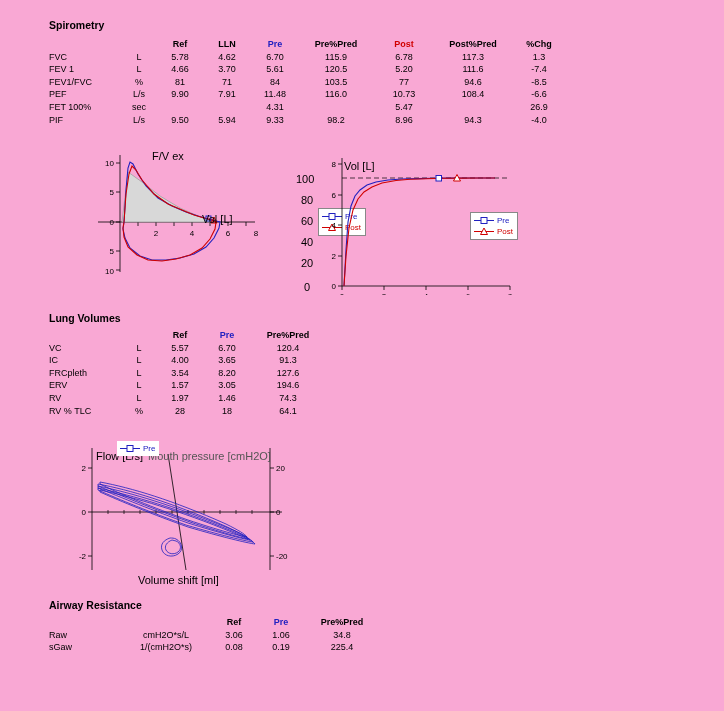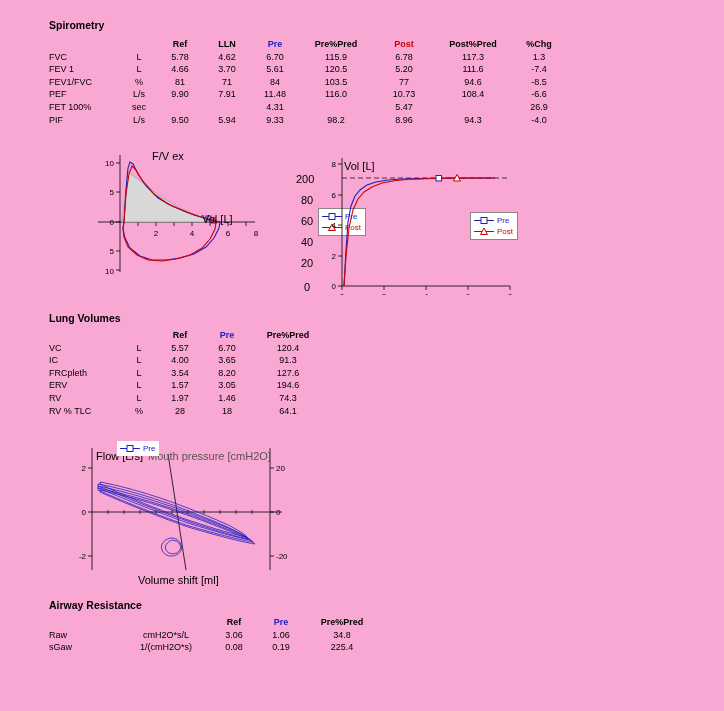--- a/index.html
+++ b/index.html
@@ -269,21 +269,21 @@
       <text x="32" y="149" font-size="8" text-anchor="middle" font-family="Liberation Sans, sans-serif">0</text>
       <text x="74" y="149" font-size="8" text-anchor="middle" font-family="Liberation Sans, sans-serif">2</text>
       <text x="116" y="149" font-size="8" text-anchor="middle" font-family="Liberation Sans, sans-serif">4</text>
       <text x="158" y="149" font-size="8" text-anchor="middle" font-family="Liberation Sans, sans-serif">6</text>
       <text x="200" y="149" font-size="8" text-anchor="middle" font-family="Liberation Sans, sans-serif">8</text>
     </svg>
     <div class="axis-label" style="left:34px; top:10px;">Vol [L]</div>
   </div>
 
   <div style="position:absolute; left:292px; top:150px; width:26px; height:145px;">
-    <div class="axis-label" style="left:4px;  top:23px;">200</div>
+    <div class="axis-label" style="left:4px;  top:23px;">100</div>
     <div class="axis-label" style="left:9px;  top:44px;">80</div>
     <div class="axis-label" style="left:9px;  top:65px;">60</div>
     <div class="axis-label" style="left:9px;  top:86px;">40</div>
     <div class="axis-label" style="left:9px;  top:107px;">20</div>
     <div class="axis-label" style="left:12px; top:131px;">0</div>
   </div>
   <div class="legend-box" style="left:470px; top:212px;">
     <div class="legend-row">
       <span class="sym">
         <svg width="20" height="9">

